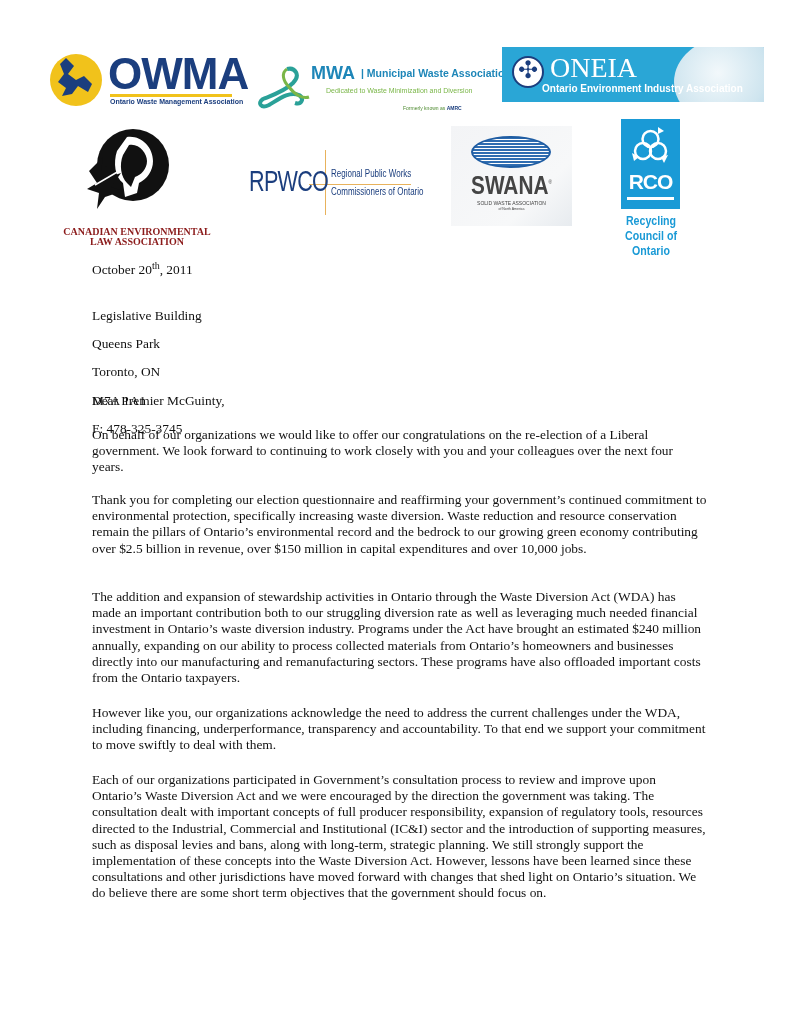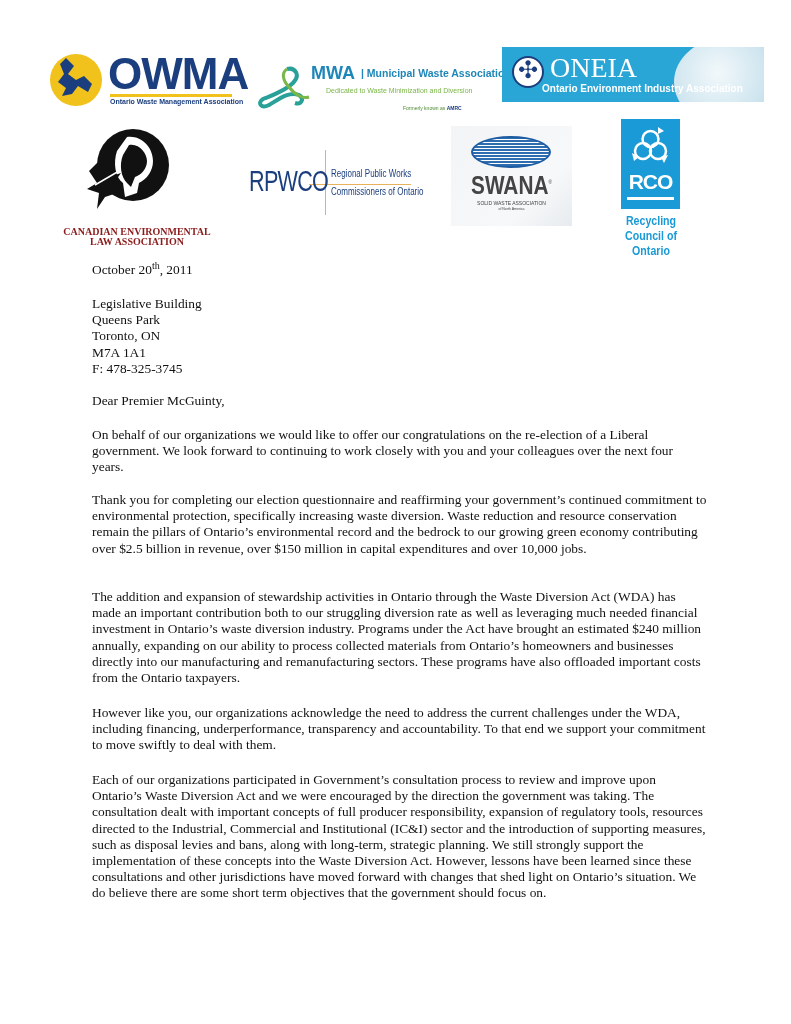--- a/index.html
+++ b/index.html
@@ -75,21 +75,21 @@
       font-family: "Liberation Sans", sans-serif; font-weight: bold; font-size: 21px; color: #ffffff; letter-spacing: -1px; }
     #rco-box .uline { position: absolute; left: 6px; width: 47px; top: 78px; height: 3px; background: #ffffff; }
     #rco-name { left: 612px; top: 214px; width: 78px; text-align: center; font-family: "Liberation Sans", sans-serif;
       font-weight: bold; font-size: 12.5px; line-height: 15px; color: #1a9ad6; transform: scaleX(0.85); }
 
     
     .text { font-family: "Liberation Serif", serif; font-size: 13.4px; line-height: 16.2px; color: #111; }
     #date { left: 92px; top: 262px; }
     #date sup { font-size: 10px; line-height: 0; vertical-align: 5px; }
     #address { left: 92px; top: 296px; }
-    #address div { white-space: nowrap; }
+    #address div { white-space: nowrap; margin-top: 12px; }
     #salutation { left: 92px; top: 393px; }
     .para { position: absolute; left: 92px; width: 615px; text-align: left; }
     #p1 { top: 427px; }
     #p2 { top: 492px; }
     #p3 { top: 589px; }
     #p4 { top: 705px; }
     #p5 { top: 772px; }
   </style>
 </head>
 <body>

